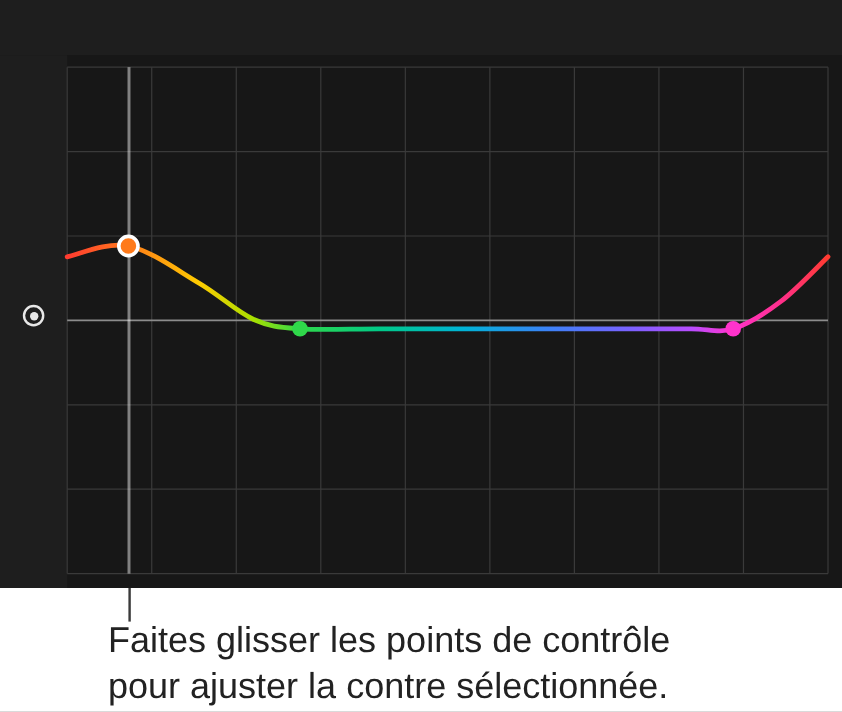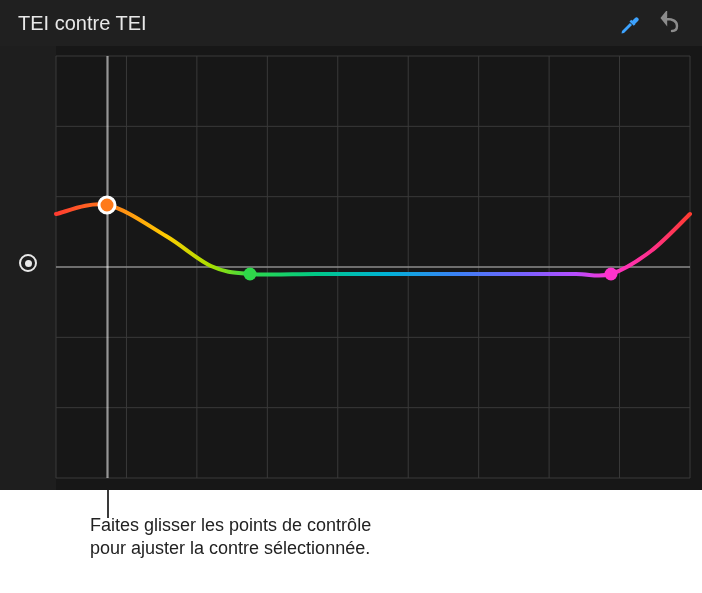--- a/index.html
+++ b/index.html
@@ -95,55 +95,37 @@
     top: 490px;
     width: 2px;
     height: 28px;
     background: #3a3a3a;
   }
   .callout {
     position: absolute;
     left: 90px;
     top: 514px;
     width: 560px;
-    font-size: 18px;
+    font-size: 30px;
     color: #222;
     line-height: 1.3;
   }
   .point {
     stroke: none;
   }
   .point-selected {
     stroke: #fff;
     stroke-width: 3;
   }
 </style>
 </head>
 <body>
 
 <div class="panel">
 
-  <div class="header">
-    <div class="title">TEI contre TEI</div>
-    <div class="header-tools">
-      <div class="icon-btn">
-        <svg width="24" height="24" viewBox="0 0 24 24">
-          <path d="M4 20 L12 12 L14 14 L6 22 L3.5 22.5 L4 20 Z" fill="#3da3ff"></path>
-          <path d="M13 11 L17 7 C18 6 19 6 20 7 C21 8 21 9 20 10 L16 14 Z" fill="#3da3ff"></path>
-          <rect x="11.5" y="10.5" width="6" height="2.4" transform="rotate(45 14.5 11.7)" fill="#3da3ff"></rect>
-        </svg>
-      </div>
-      <div class="icon-btn">
-        <svg width="24" height="24" viewBox="0 0 24 24">
-          <path d="M6 6 L6 2 L2 7 L6 12 L6 8 C12 8 17 9 17 15 C17 18 15 20 12 20" fill="none" stroke="#8c8c8c" stroke-width="2.4" stroke-linecap="round"></path>
-          <path d="M2 7 L7 3 L7 11 Z" fill="#8c8c8c"></path>
-        </svg>
-      </div>
-    </div>
-  </div>
 
   <div class="grid-container">
     <div class="left-gutter"></div>
 
     <div class="control-marker"></div>
 
     <div class="grid-area">
       <svg id="grid-svg">
           <line x1="0" x2="0" y1="0" y2="422" stroke="#3a3a3a" stroke-width="1"></line>
           <line x1="70.44444444444444" x2="70.44444444444444" y1="0" y2="422" stroke="#3a3a3a" stroke-width="1"></line>

